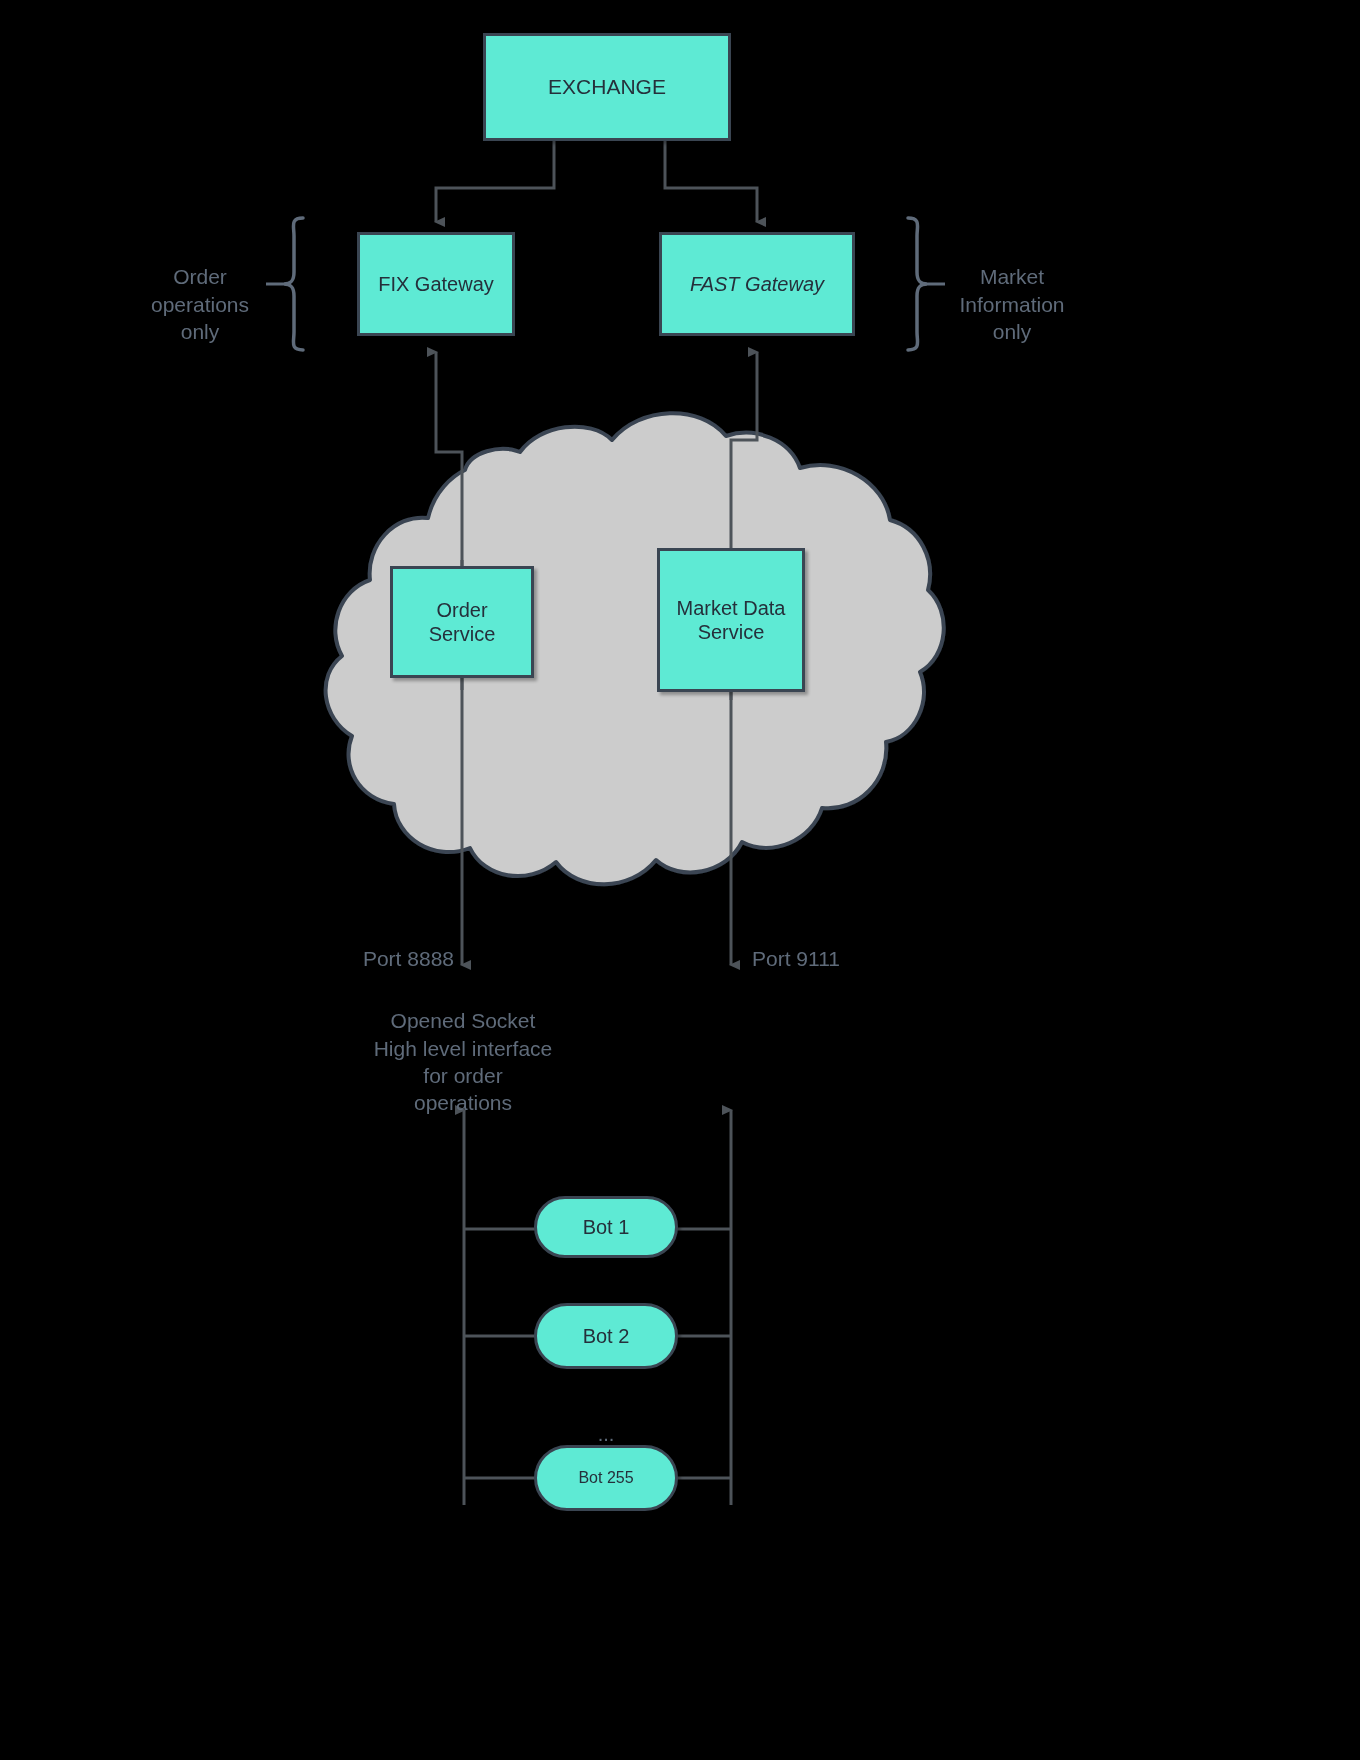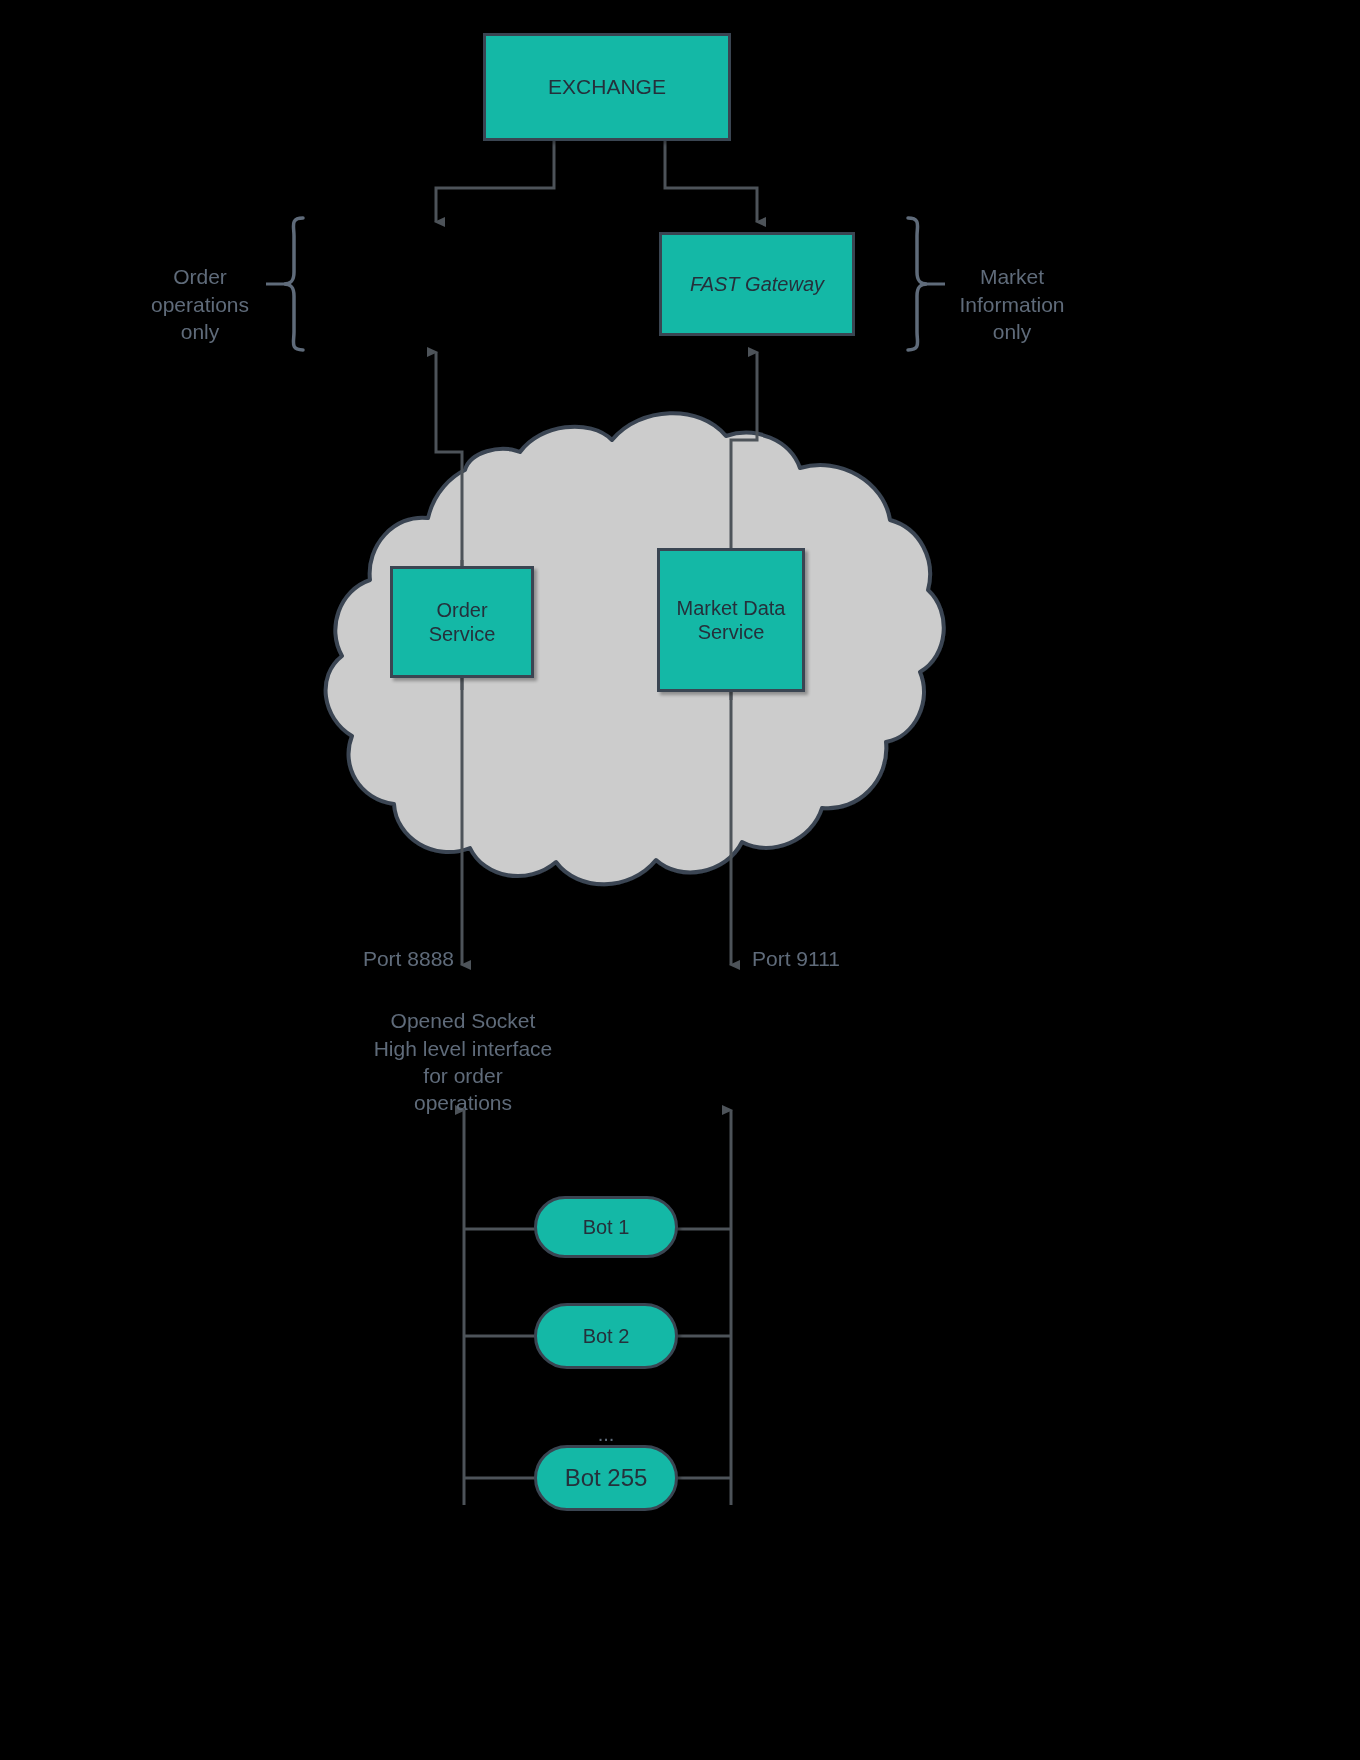--- a/index.html
+++ b/index.html
@@ -7,21 +7,21 @@
     width:1360px;height:1760px;
     font-family:"Liberation Sans", sans-serif;
     overflow:hidden;position:relative;
   }
   #stage{position:absolute;left:0;top:0;width:1360px;height:1760px;}
   svg.layer{position:absolute;left:0;top:0;width:1360px;height:1760px;}
 
   .node{
     position:absolute;
     box-sizing:border-box;
-    background:#14b8a6;
+    background:#5eead4;
     border:3px solid #3a4552;
     color:#25303b;
     display:flex;align-items:center;justify-content:center;
     text-align:center;
     line-height:1.22;
     box-shadow:3px 3px 3px rgba(0,0,0,0.30);
   }
   .node.pill{border-radius:999px;}
 
   .lbl{
@@ -115,20 +115,23 @@
              C 921 284, 917 286, 917 296
              L 917 332
              C 917 342, 921 350, 908 350" fill="none" stroke="#5f6b7a" stroke-width="3.5" stroke-linecap="round"></path>
     <line x1="927" y1="284" x2="945" y2="284" stroke="#5f6b7a" stroke-width="3"></line>
   </svg>
 
   <div class="node" style="left:483px;top:33px;width:248px;height:108px;font-size:21px;">
     <span>EXCHANGE</span>
   </div>
 
+  <div class="node" style="left:357px;top:232px;width:158px;height:104px;font-size:20px;">
+    <span>FIX Gateway</span>
+  </div>
 
   <div class="node" style="left:659px;top:232px;width:196px;height:104px;font-size:20px;font-style:italic;">
     <span>FAST Gateway</span>
   </div>
 
   <div class="node" style="left:390px;top:566px;width:144px;height:112px;font-size:20px;white-space:pre-line;">
     <span>Order
 Service</span>
   </div>
 
@@ -142,21 +145,21 @@
   </div>
 
   <div class="node pill" style="left:534px;top:1303px;width:144px;height:66px;font-size:20px;">
     <span>Bot 2</span>
   </div>
 
   <div class="lbl" style="left:556px;top:1395px;width:100px;font-size:20px;color:#5f6b7a;">
     <span>...</span>
   </div>
 
-  <div class="node pill" style="left:534px;top:1445px;width:144px;height:66px;font-size:24px;">
+  <div class="node pill" style="left:534px;top:1445px;width:144px;height:66px;font-size:16px;">
     <span>Bot 255</span>
   </div>
 
   <div class="lbl" style="left:120px;top:236px;width:160px;font-size:21px;">
     <span>Order
 operations
 only</span>
   </div>
 
   <div class="lbl" style="left:932px;top:236px;width:160px;font-size:21px;">

